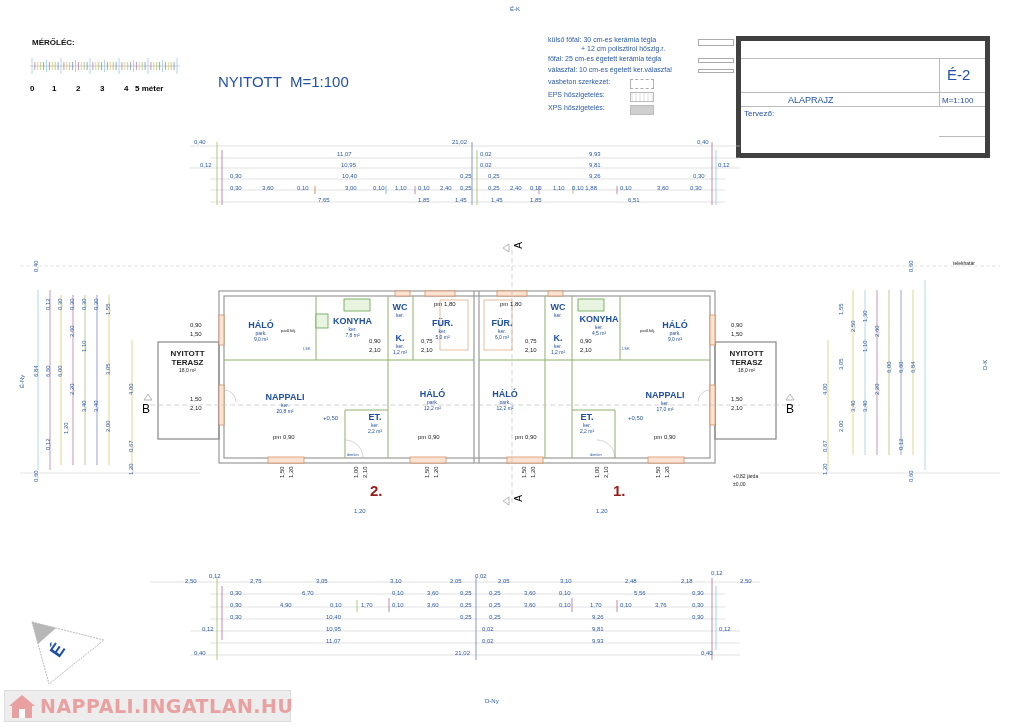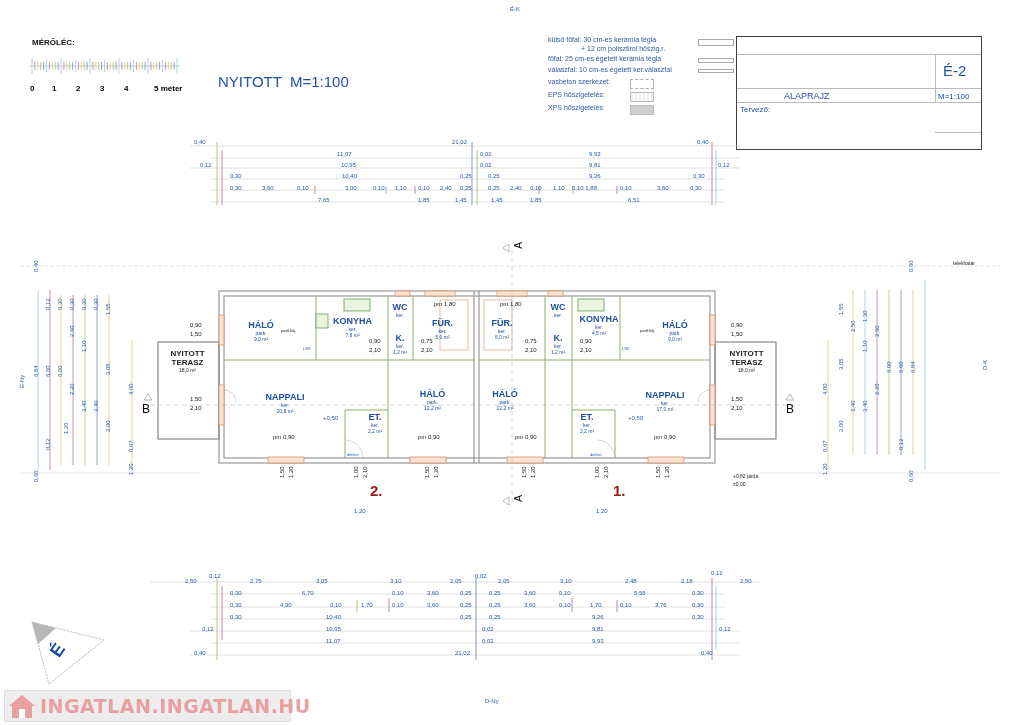--- a/index.html
+++ b/index.html
@@ -74,21 +74,21 @@
         <line x1="141.2" x2="141.2" y1="4" y2="12" stroke="#9bbe5a" stroke-width="0.7"></line>
         <line x1="144.1" x2="144.1" y1="4" y2="12" stroke="#6a7fb6" stroke-width="0.7"></line>
         <line x1="147" x2="147" y1="0" y2="16" stroke="#8cc7d6" stroke-width="0.7"></line>
       </g>
   </svg>
   <div class="abs" style="left:0;top:46px;font-size:8px;font-weight:bold;">0</div>
   <div class="abs" style="left:22px;top:46px;font-size:8px;font-weight:bold;">1</div>
   <div class="abs" style="left:46px;top:46px;font-size:8px;font-weight:bold;">2</div>
   <div class="abs" style="left:70px;top:46px;font-size:8px;font-weight:bold;">3</div>
   <div class="abs" style="left:94px;top:46px;font-size:8px;font-weight:bold;">4</div>
-  <div class="abs" style="left:124px;top:46px;font-size:8px;font-weight:bold;">5 méter</div>
+  <div class="abs" style="left:105px;top:46px;font-size:8px;font-weight:bold;">5 méter</div>
 </div>
 
 <div class="abs blue" style="left:218px;top:73px;font-size:15px;white-space:pre;color:#2350a8;">NYITOTT  M=1:100</div>
 
 <div class="abs" style="left:510px;top:6px;font-size:6px;color:#2a5aa8;">É-K</div>
 
 <div class="abs" id="legend-panel" style="left:548px;top:36px;width:190px;">
   <div style="position:absolute;top:0;left:0;"><span>külső főfal: 30 cm-es kerámia tégla</span></div>
   <div style="position:absolute;top:9px;left:33px;"><span>+ 12 cm polisztirol hőszig.r.</span></div>
   <div style="position:absolute;top:19px;left:0;"><span>főfal: 25 cm-es égetett kerámia tégla</span></div>
@@ -97,21 +97,21 @@
   <div style="position:absolute;top:55px;left:0;"><span>EPS hőszigetelés:</span></div>
   <div style="position:absolute;top:68px;left:0;"><span>XPS hőszigetelés:</span></div>
   <div class="abs" style="left:150px;top:3px;width:34px;height:5px;border:1px solid #aaa;"></div>
   <div class="abs" style="left:150px;top:22px;width:34px;height:3px;border:1px solid #aaa;"></div>
   <div class="abs" style="left:150px;top:33px;width:34px;height:2px;border:1px solid #aaa;"></div>
   <div class="abs" style="left:82px;top:43px;width:22px;height:8px;border:1px dashed #aaa;"></div>
   <div class="abs" style="left:82px;top:56px;width:22px;height:8px;border:1px solid #bbb;background:repeating-linear-gradient(90deg,#eee 0 2px,#fff 2px 4px);"></div>
   <div class="abs" style="left:82px;top:69px;width:22px;height:8px;border:1px solid #bbb;background:#cfcfcf;"></div>
 </div>
 
-<div class="abs" style="left:736px;top:36px;width:244px;height:112px;border:1px solid #404040;">
+<div class="abs" style="left:736px;top:36px;width:244px;height:112px;border:5px solid #404040;">
   <div class="abs" style="left:0;top:17px;width:244px;border-top:1px solid #bbb;"></div>
   <div class="abs" style="left:0;top:51px;width:244px;border-top:1px solid #bbb;"></div>
   <div class="abs" style="left:0;top:65px;width:244px;border-top:1px solid #bbb;"></div>
   <div class="abs" style="left:198px;top:17px;height:48px;border-left:1px solid #bbb;"></div>
   <div class="abs" style="left:198px;top:95px;width:46px;border-top:1px solid #bbb;"></div>
   <div class="abs" style="left:206px;top:25px;font-size:15px;color:#2350a8;">É-2</div>
   <div class="abs" style="left:47px;top:54px;font-size:9px;color:#2350a8;">ALAPRAJZ</div>
   <div class="abs" style="left:201px;top:55px;font-size:8px;color:#2350a8;">M=1:100</div>
   <div class="abs" style="left:3px;top:68px;font-size:8px;color:#2350a8;">Tervező:</div>
 </div>
@@ -568,14 +568,14 @@
 <div class="abs" style="left:52px;top:640px;font-size:18px;font-weight:bold;color:#1f4fa0;transform:rotate(-55deg);">É</div>
 
 <div class="abs" style="left:485px;top:698px;font-size:6px;color:#2a5aa8;">D-Ny</div>
 
 <div class="abs" style="left:4px;top:690px;width:285px;height:30px;background:rgba(230,230,230,0.7);border:1px solid #ddd;">
   <svg class="abs" style="left:3px;top:3px;" width="28" height="24">
     <polygon points="14,1 1,12 27,12" fill="#e8a1a0"></polygon>
     <rect x="4" y="12" width="20" height="12" fill="#e8a1a0"></rect>
     <rect x="11" y="15" width="6" height="9" fill="#fff"></rect>
   </svg>
-  <div class="abs" style="left:35px;top:4px;font-size:19px;font-weight:bold;color:#e8a1a0;letter-spacing:0.5px;font-family:'DejaVu Sans',sans-serif;">INGATLAN.INGATLAN.HU</div>
+  <div class="abs" style="left:35px;top:4px;font-size:19px;font-weight:bold;color:#e8a1a0;letter-spacing:0.5px;font-family:'DejaVu Sans',sans-serif;">NAPPALI.INGATLAN.HU</div>
 </div>
 
 </body></html>

